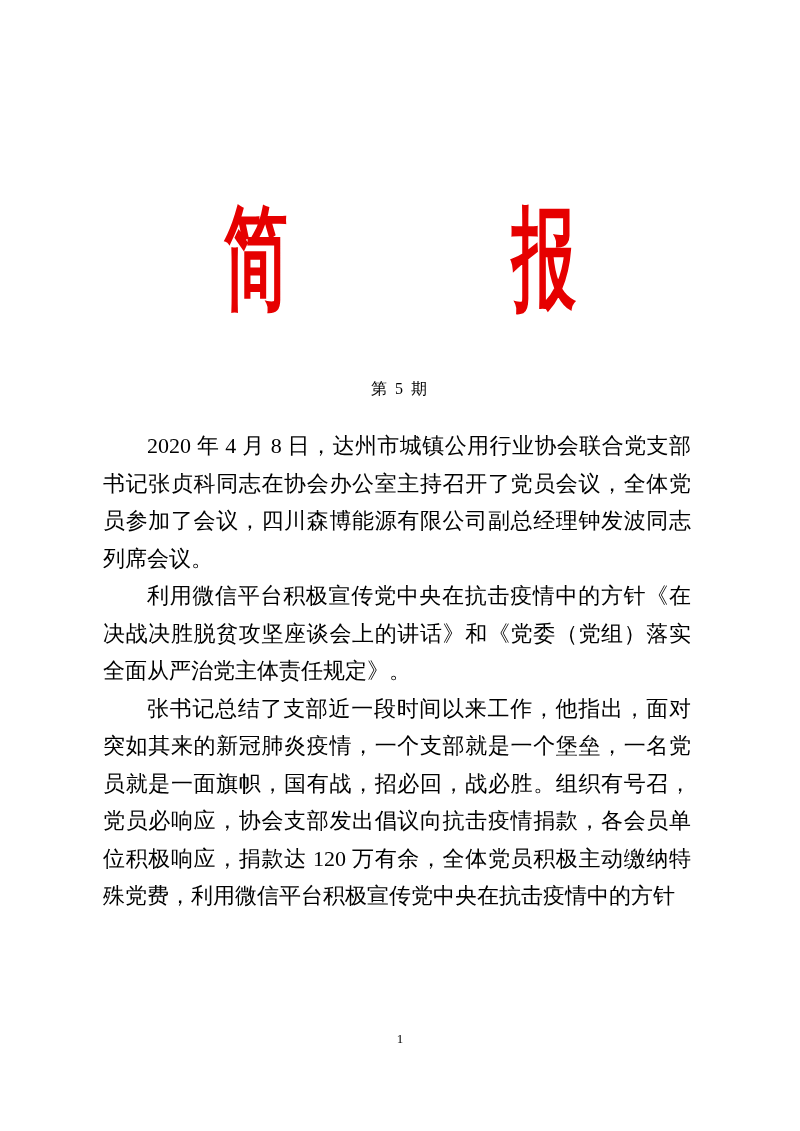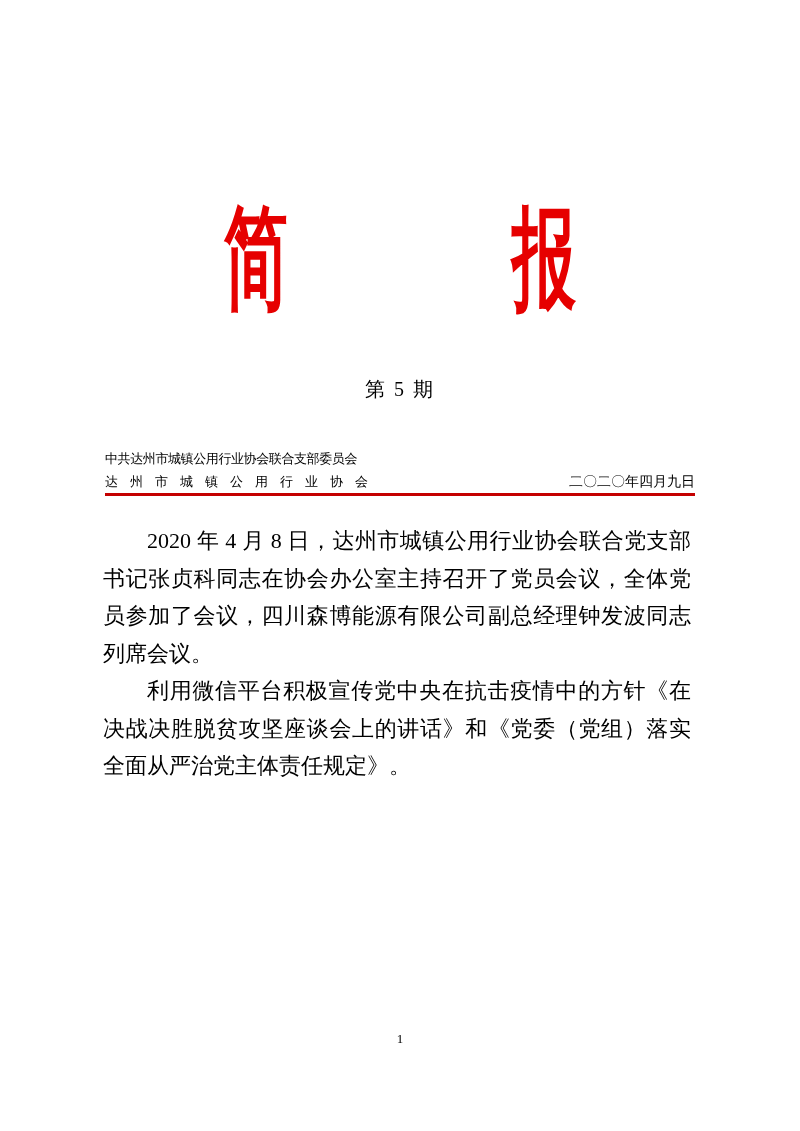--- a/index.html
+++ b/index.html
@@ -31,21 +31,21 @@
     display: block;
     font-size: 112px;
     line-height: 112px;
     font-weight: bold;
     color: var(--title-red);
     transform: scaleX(0.57);
   }
   .issue {
     margin-top: 62px;
     text-align: center;
-    font-size: 20px;
+    font-size: 16px;
     line-height: 24px;
     letter-spacing: 2px;
   }
   
   .org-block {
     width: 590px;
     margin: 48px 105px 0 105px;
   }
   .org-line1 {
     font-size: 13px;
@@ -105,29 +105,22 @@
 <div class="page">
 
   <div class="masthead">
     <div class="masthead-title">
       <span class="title-char">简</span>
       <span class="title-char">报</span>
     </div>
     <div class="issue">第 5 期</div>
   </div>
 
-  <div class="org-block">
-    <div class="org-line1">中共达州市城镇公用行业协会联合支部委员会</div>
-    <div class="org-row2">
-      <span class="org-line2">达州市城镇公用行业协会</span>
-      <span class="issue-date">二〇二〇年四月九日</span>
-    </div>
-    <div class="red-rule"></div>
-  </div>
 
   <div class="body-text">
     <p>2020 年 4 月 8 日，达州市城镇公用行业协会联合党支部书记张贞科同志在协会办公室主持召开了党员会议，全体党员参加了会议，四川森博能源有限公司副总经理钟发波同志列席会议。</p>
     <p>利用微信平台积极宣传党中央在抗击疫情中的方针《在决战决胜脱贫攻坚座谈会上的讲话》和《党委（党组）落实全面从严治党主体责任规定》。</p>
+    <p>张书记总结了支部近一段时间以来工作，他指出，面对突如其来的新冠肺炎疫情，一个支部就是一个堡垒，一名党员就是一面旗帜，国有战，招必回，战必胜。组织有号召，党员必响应，协会支部发出倡议向抗击疫情捐款，各会员单位积极响应，捐款达 120 万有余，全体党员积极主动缴纳特殊党费，利用微信平台积极宣传党中央在抗击疫情中的方针</p>
   </div>
 
   <div class="page-number">1</div>
 
 </div>
 
 </body></html>

